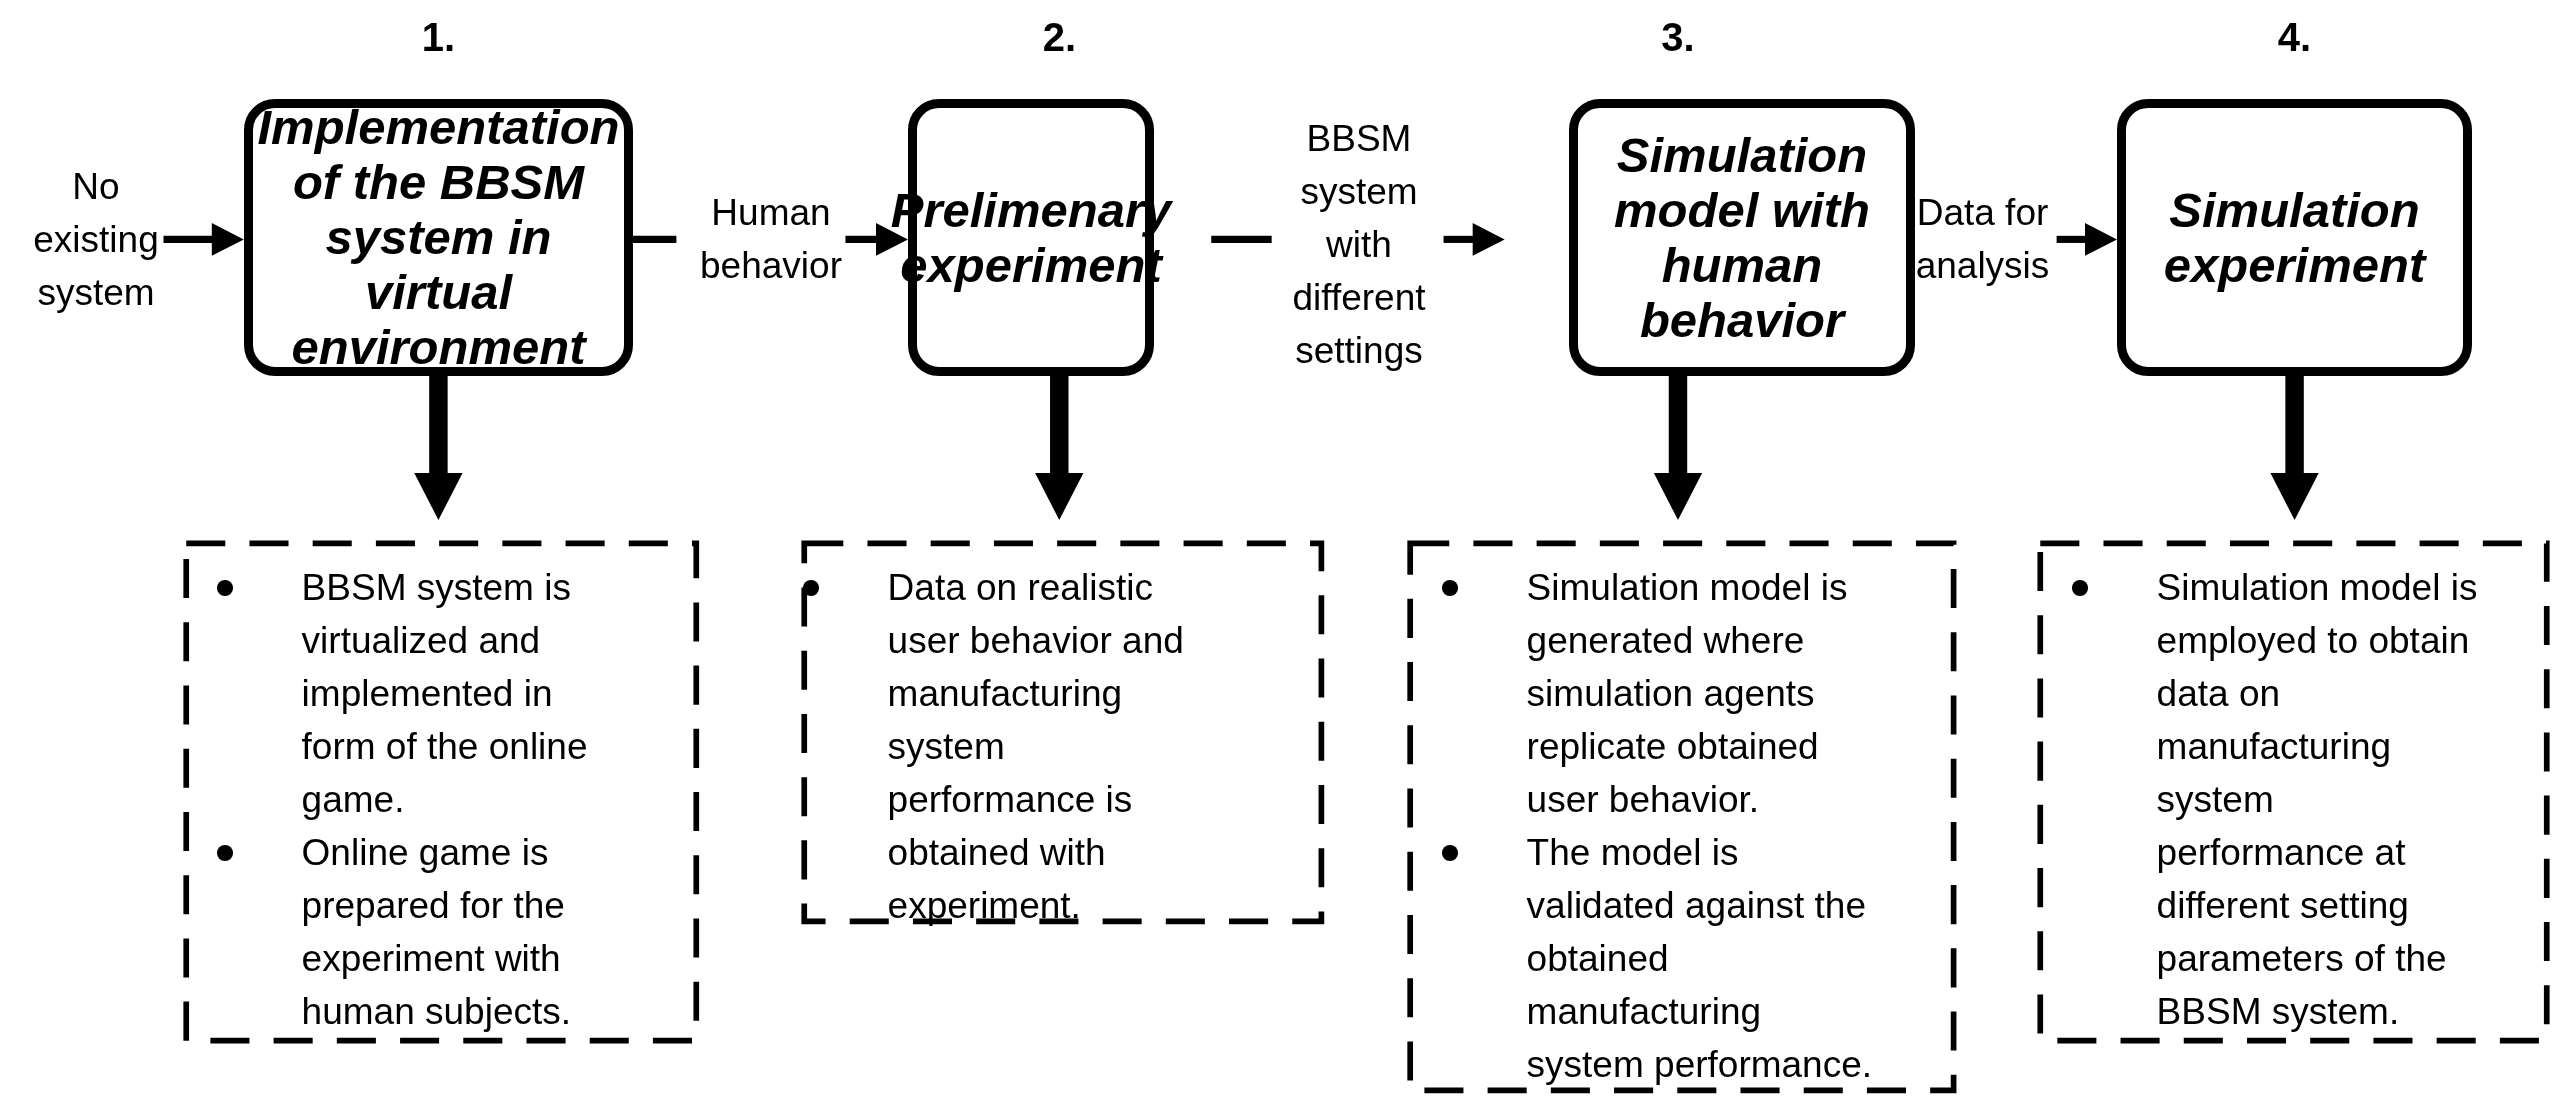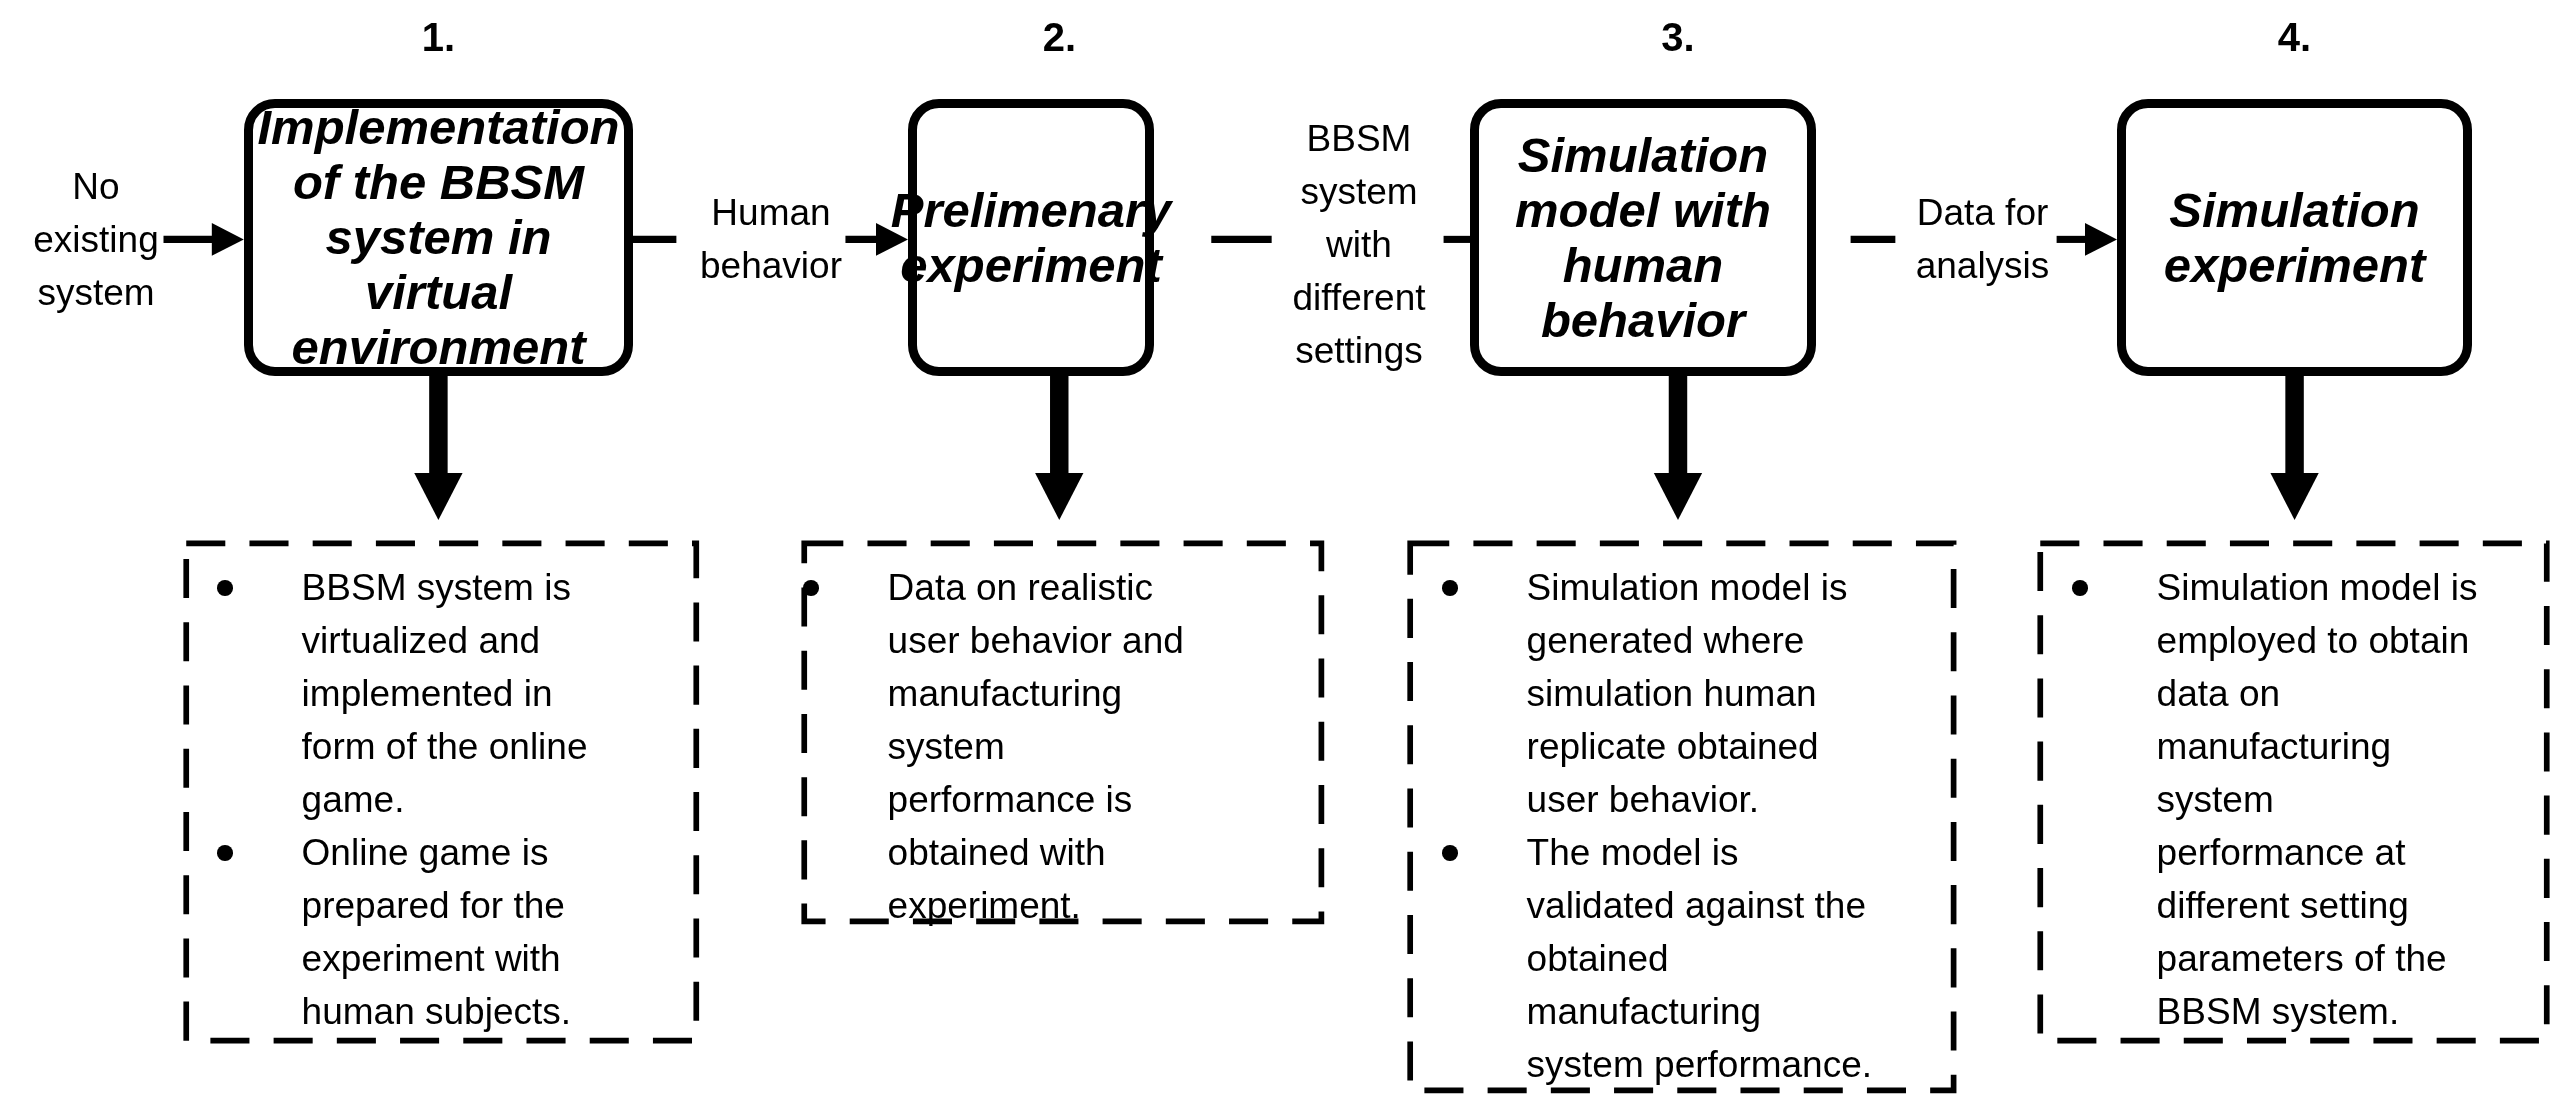--- a/index.html
+++ b/index.html
@@ -13,21 +13,21 @@
   .n2{left:908px;width:303px;}
   .n3{left:1505px;width:346px;}
   .n4{left:2117px;width:355px;}
 
   
   .box{position:absolute;top:99px;height:277px;box-sizing:border-box;border:9.2px solid #000;border-radius:31px;
        display:flex;align-items:center;justify-content:center;text-align:center;
        font-weight:bold;font-size:49px;line-height:55px;background:#fff;font-style:italic;}
   .b1{left:244px;width:389px;padding:0 12.8px;}
   .b2{left:908px;width:246px;padding:0 8.5px;}
-  .b3{left:1470px;width:346px;padding:0 14px;}
+  .b3{left:1569px;width:346px;padding:0 14px;}
   .b4{left:2117px;width:355px;padding:0 14px;}
 
   
   .elabel{position:absolute;text-align:center;font-size:37px;line-height:53px;}
   .l0{left:7px;width:178px;top:160px;}
   .l1{left:675px;width:192px;top:186px;}
   .l2{left:1272px;width:174px;top:112px;}
   .l3{left:1890px;width:185px;top:186px;}
 
   
@@ -136,21 +136,21 @@
   <div class="notes u2">
     <div class="item">
       <span class="dot"></span>
       <span class="txt">Data on realistic user behavior and manufacturing system performance is obtained with experiment.</span>
     </div>
   </div>
 
   <div class="notes u3">
     <div class="item">
       <span class="dot"></span>
-      <span class="txt">Simulation model is generated where simulation human replicate obtained user behavior.</span>
+      <span class="txt">Simulation model is generated where simulation agents replicate obtained user behavior.</span>
     </div>
     <div class="item">
       <span class="dot"></span>
       <span class="txt">The model is validated against the obtained manufacturing system performance.</span>
     </div>
   </div>
 
   <div class="notes u4">
     <div class="item">
       <span class="dot"></span>

